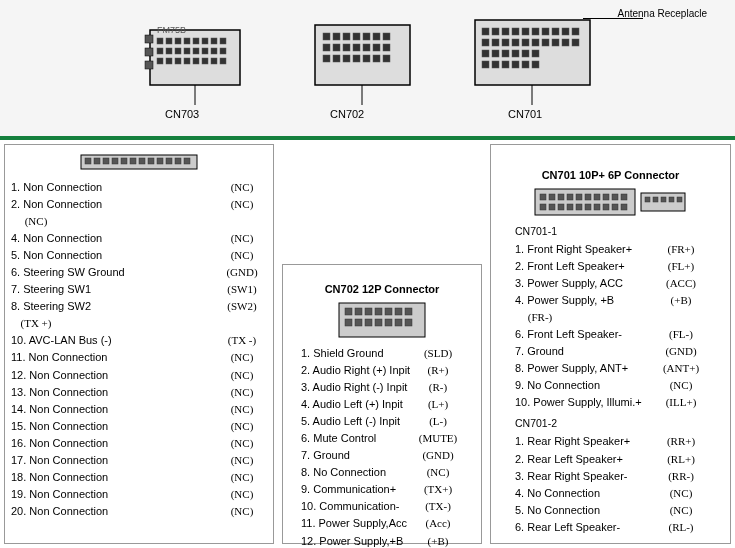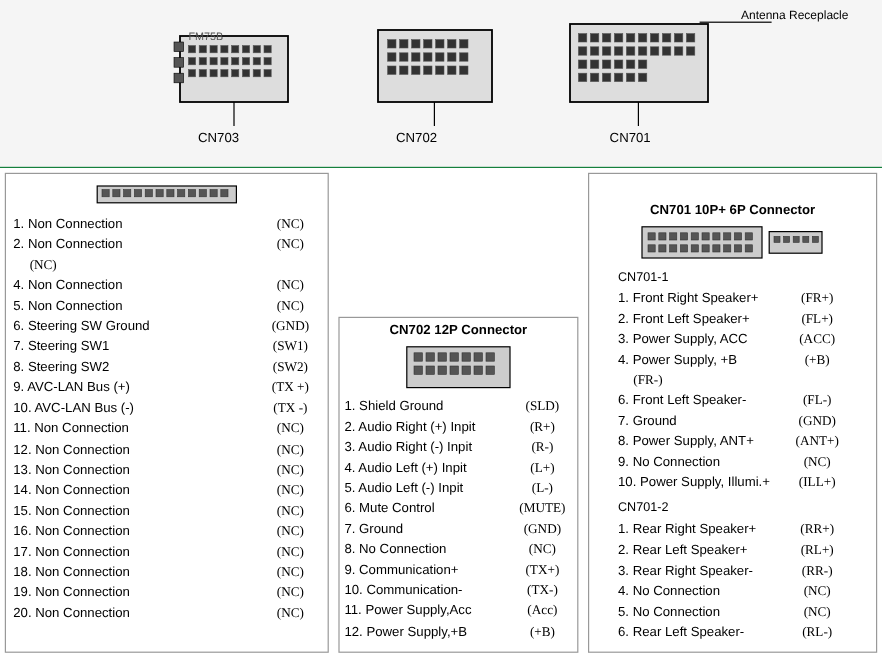--- a/index.html
+++ b/index.html
@@ -12,21 +12,21 @@
       color: #000;
       overflow: hidden;
       position: relative;
     }
 
     
     #top-diagram {
       width: 100%;
       height: 140px;
       position: relative;
-      border-bottom: 1px solid #15803d;
+      border-bottom: 4px solid #15803d;
       background: #f5f5f5;
     }
 
     
     #main-content {
       display: flex;
       flex-direction: row;
       width: 100%;
       height: 408px;
     }
@@ -38,21 +38,21 @@
       margin: 4px;
       padding: 6px;
       flex-shrink: 0;
     }
 
     
     #middle-panel {
       width: 200px;
       border: 1px solid #999;
       margin: 4px;
-      padding: 4px;
+      padding: 18px;
       flex-shrink: 0;
       align-self: flex-end;
       height: 280px;
     }
 
     
     #right-panel {
       flex: 1;
       border: 1px solid #999;
       margin: 4px;
@@ -262,21 +262,20 @@
         </li>
         <li>
           <span class="pin-name">7. Steering SW1</span>
           <span class="pin-code">(SW1)</span>
         </li>
         <li>
           <span class="pin-name">8. Steering SW2</span>
           <span class="pin-code">(SW2)</span>
         </li>
         <li>
-          <span class="pin-name">9. AVC-LAN Bus (+)</span>
           <span class="pin-code">(TX +)</span>
         </li>
         <li>
           <span class="pin-name">10. AVC-LAN Bus (-)</span>
           <span class="pin-code">(TX -)</span>
         </li>
         <li>
           <span class="pin-name">11. Non Connection</span>
           <span class="pin-code">(NC)</span>
         </li>

